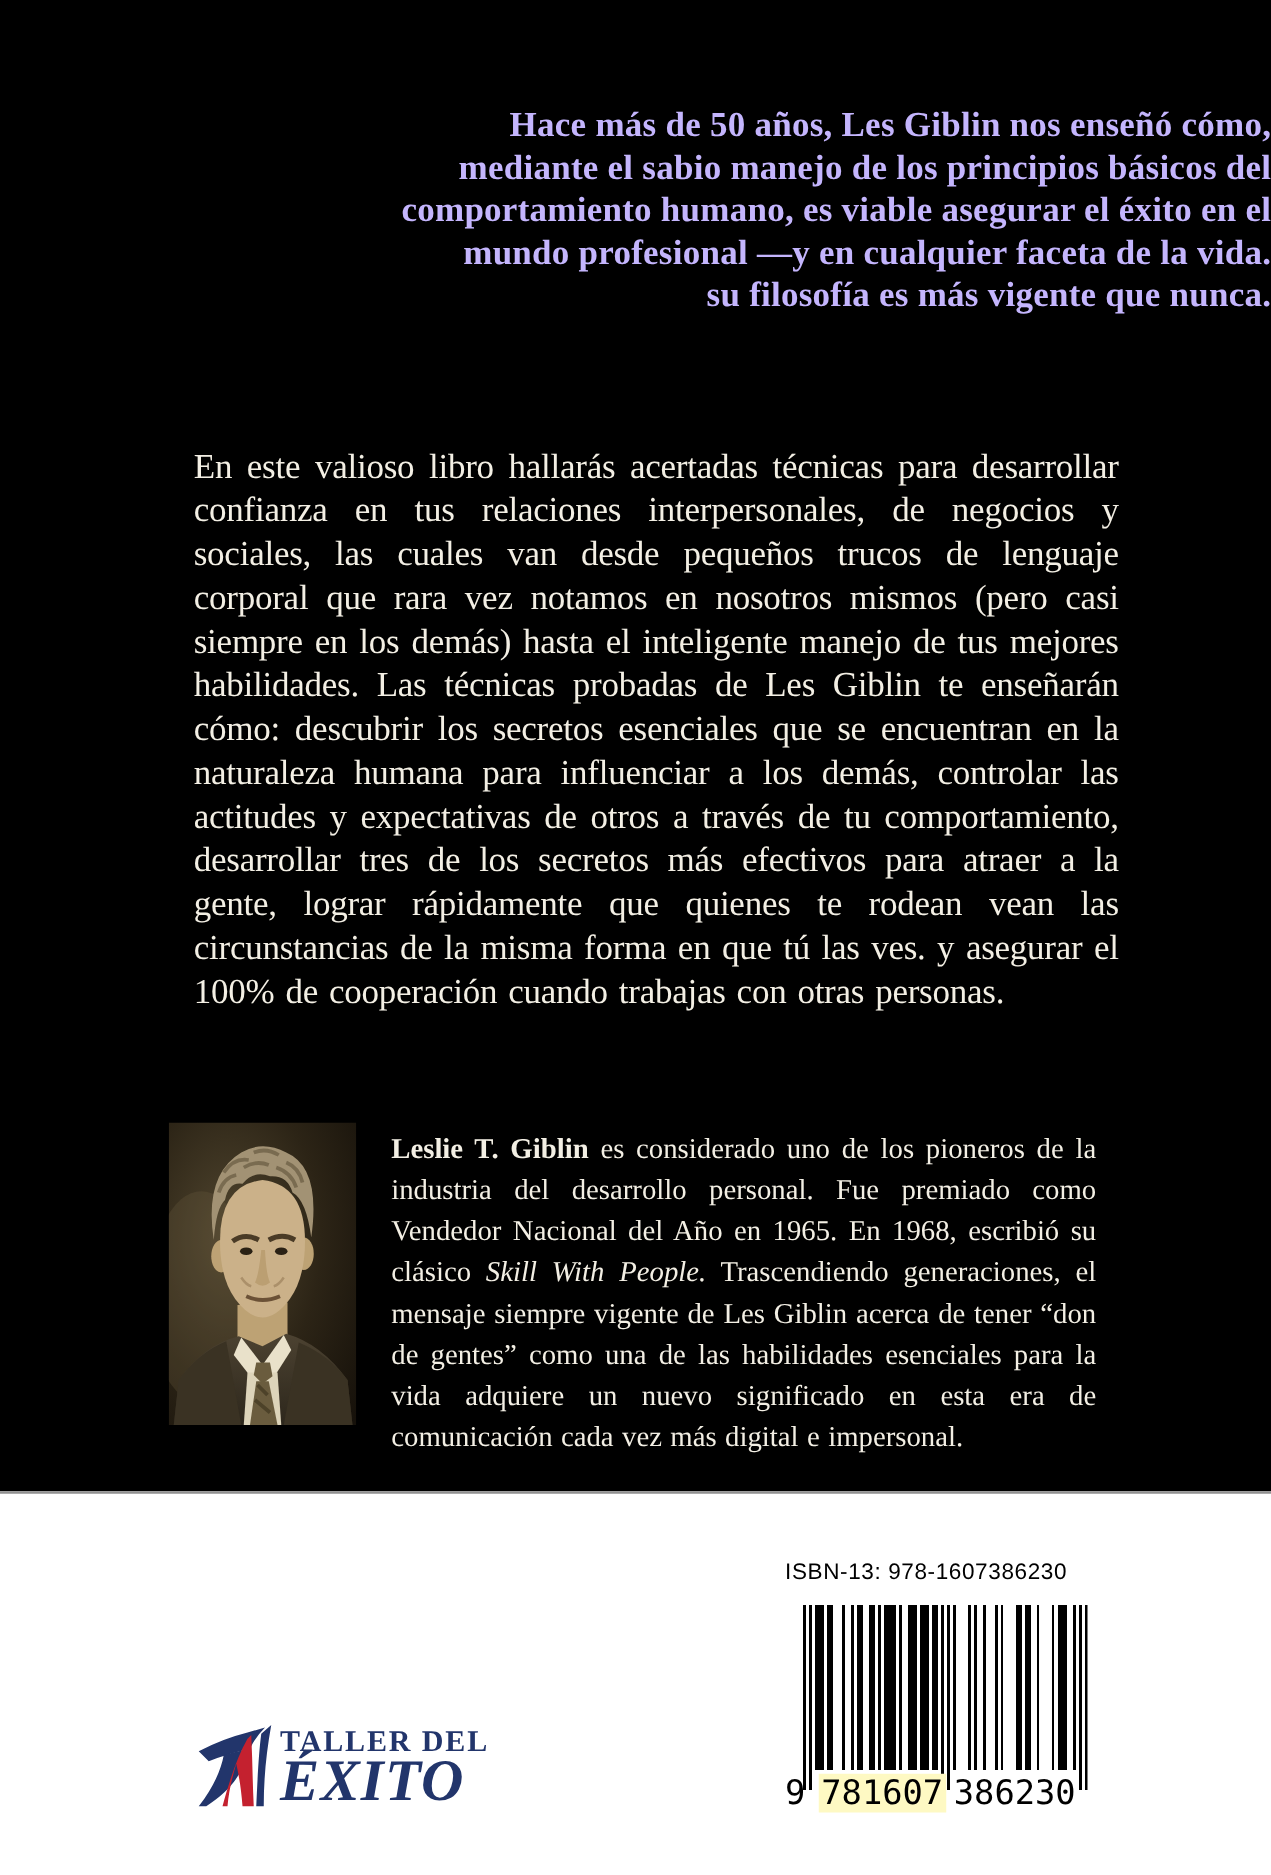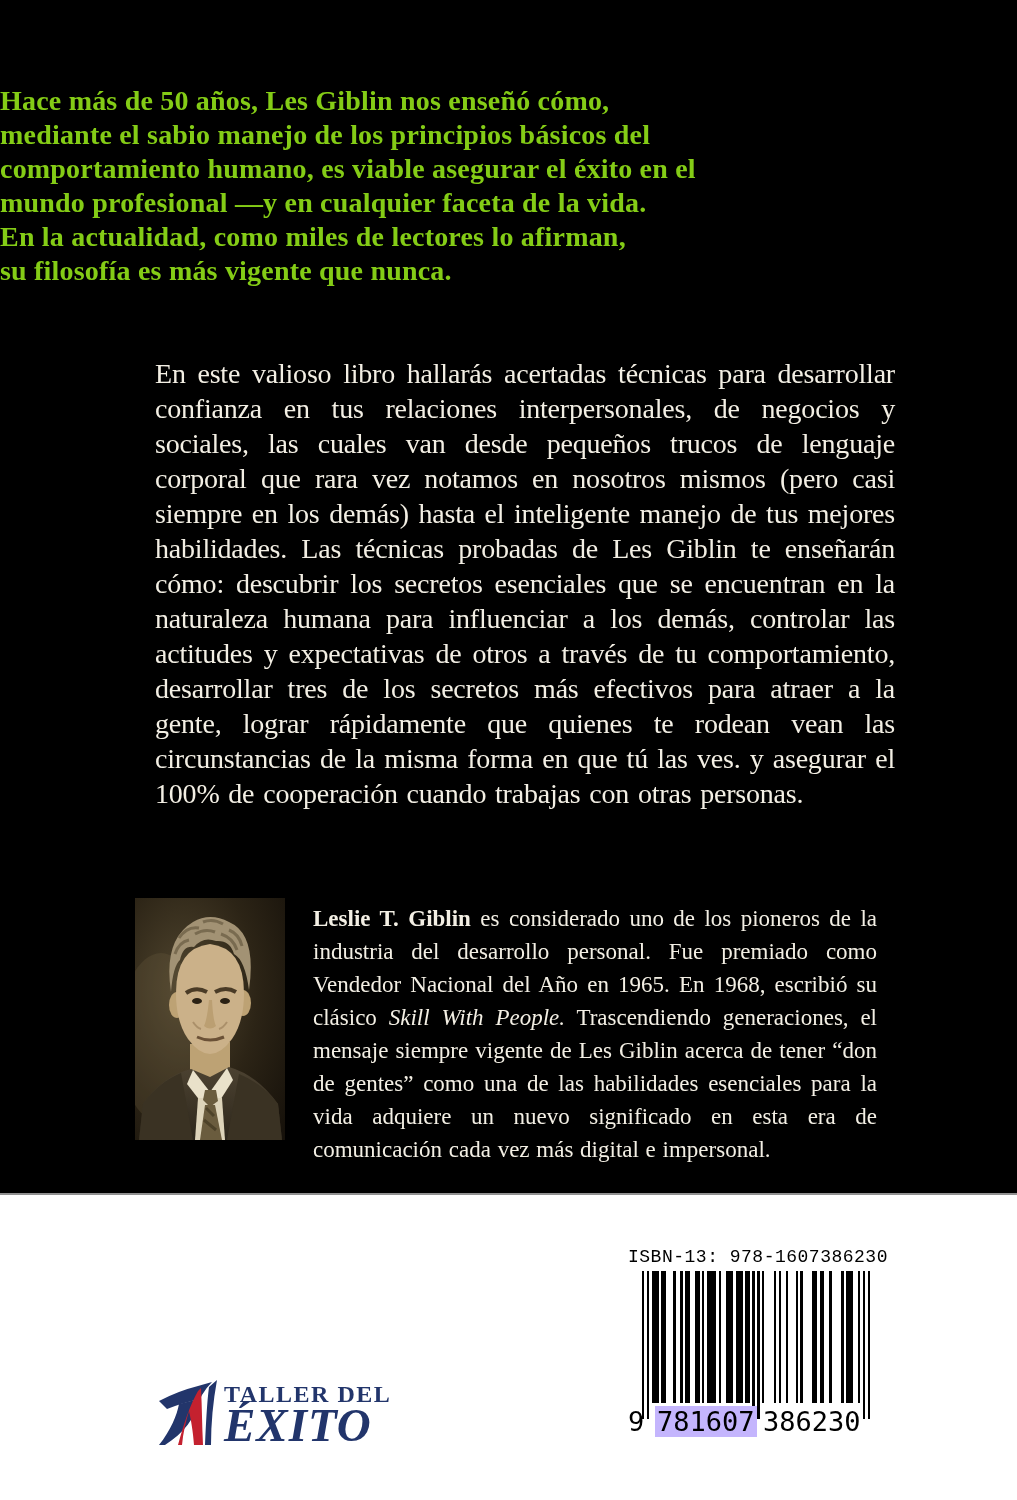--- a/index.html
+++ b/index.html
@@ -8,22 +8,22 @@
     width:1017px; height:1500px;
     background:#000;
     overflow:hidden;
     font-family:"Liberation Serif", serif;
     margin:0 auto;
   }
 
   
   .blurb {
     position:absolute; top:84px; left:0; width:1017px;
-    text-align:left;
-    color:#84cc16;
+    text-align:right;
+    color:#c4b5fd;
     font-weight:bold;
     font-size:28px; line-height:34px;
     letter-spacing:0.2px;
   }
 
   
   .description {
     position:absolute; top:356px; left:155px; width:740px;
     margin:0;
     color:#f3efe4;
@@ -72,50 +72,49 @@
   .logo-line2 {
     font-size:47px; font-weight:bold; letter-spacing:1px;
     line-height:40px; white-space:nowrap;font-style:italic;
   }
 
   
   .barcode {
     position:absolute; left:628px; top:52px; width:260px;
   }
   .isbn-label {
-    font-family:Liberation Mono, monospace;
+    font-family:Liberation Sans, sans-serif;
     font-size:18px; letter-spacing:0.5px;
-    color:#000; text-align:center;
+    color:#000; text-align:left;
     white-space:nowrap;
-    margin-bottom:4px;
+    margin-bottom:16px;
   }
   .bars-wrap { margin-left:14px; height:148px; }
   .ean-digits {
     position:relative;
     margin-top:-13px;
     font-family:"DejaVu Sans Mono", monospace;
     font-size:27px; color:#000;
     height:32px;
     background:transparent;
   }
   .ean-digits .lead   { position:absolute; left:0px;   top:0; }
-  .ean-digits .group1 { position:absolute; left:27px;  top:0; background:#c4b5fd; padding:0 2px; }
+  .ean-digits .group1 { position:absolute; left:27px;  top:0; background:#fef9c3; padding:0 2px; }
   .ean-digits .group2 { position:absolute; left:133px; top:0; background:#fff; padding:0 2px; }
 </style>
 </head>
 <body>
 
 <div class="page">
 
   <div class="blurb">
     <div>Hace más de 50 años, Les Giblin nos enseñó cómo,</div>
     <div>mediante el sabio manejo de los principios básicos del</div>
     <div>comportamiento humano, es viable asegurar el éxito en el</div>
     <div>mundo profesional —y en cualquier faceta de la vida.</div>
-    <div>En la actualidad, como miles de lectores lo afirman,</div>
     <div>su filosofía es más vigente que nunca.</div>
   </div>
 
   <p class="description">En este valioso libro hallarás acertadas técnicas para desarrollar confianza en tus relaciones interpersonales, de negocios y sociales, las cuales van desde pequeños trucos de lenguaje corporal que rara vez notamos en nosotros mismos (pero casi siempre en los demás) hasta el inteligente manejo de tus mejores habilidades. Las técnicas probadas de Les Giblin te enseñarán cómo: descubrir los secretos esenciales que se encuentran en la naturaleza humana para influenciar a los demás, controlar las actitudes y expectativas de otros a través de tu comportamiento, desarrollar tres de los secretos más efectivos para atraer a la gente, lograr rápidamente que quienes te rodean vean las circunstancias de la misma forma en que tú las ves. y asegurar el 100% de cooperación cuando trabajas con otras personas.</p>
 
   <div class="author">
     <div class="photo-frame">
       <svg viewBox="0 0 150 242" aria-hidden="true">
         <defs>
           <radialGradient id="pbg" cx="32%" cy="38%" r="90%">

